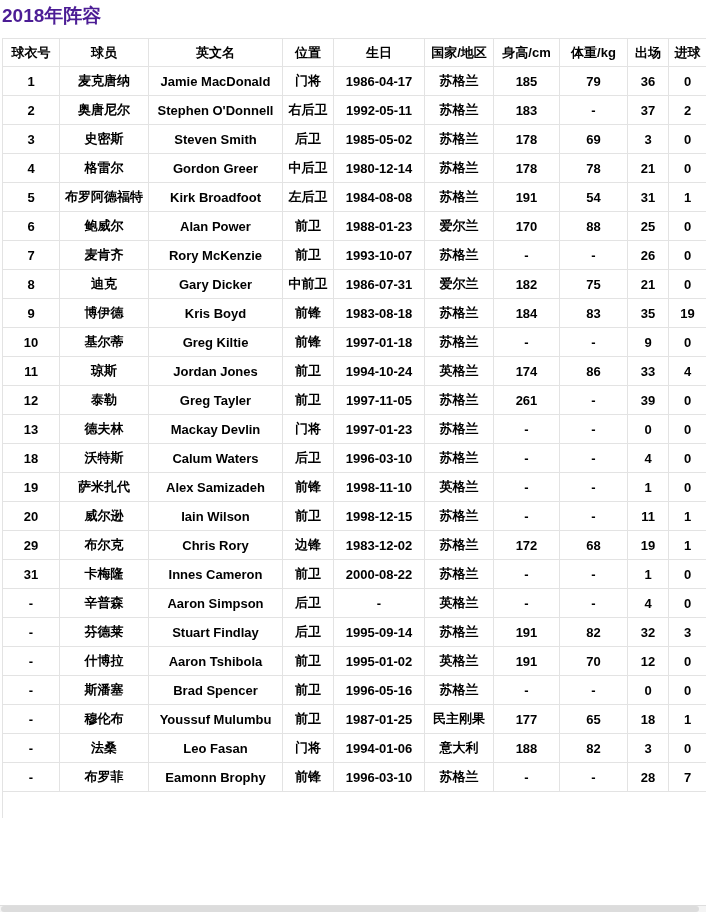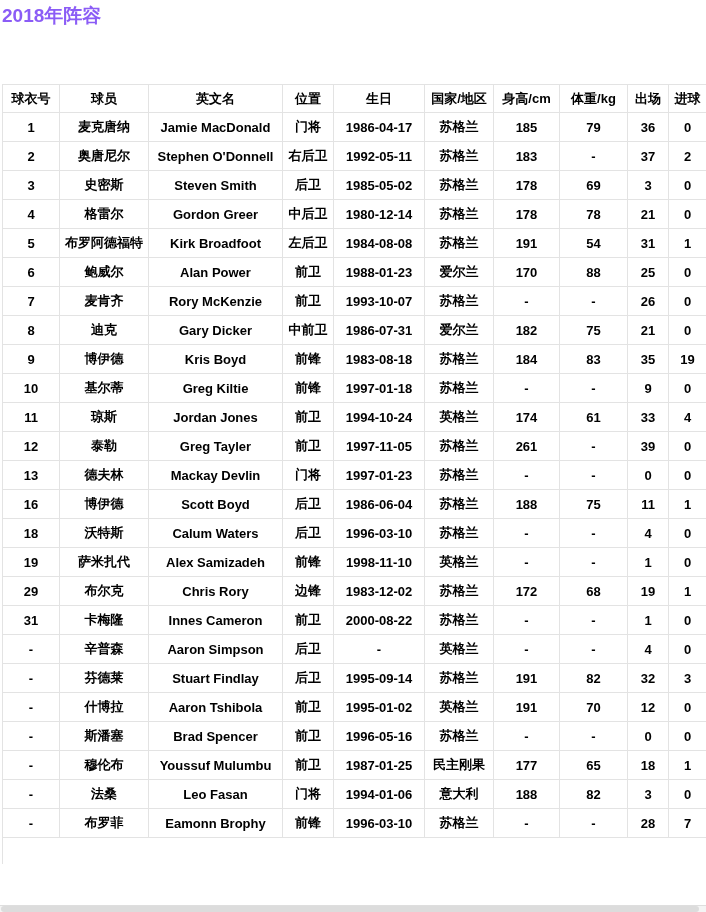--- a/index.html
+++ b/index.html
@@ -3,25 +3,25 @@
 <meta charset="utf-8">
 <style>
   html,body{margin:0;padding:0;background:#ffffff;}
   body{
     width:706px;height:912px;position:relative;overflow:hidden;
     font-family:"Liberation Sans","DejaVu Sans",sans-serif;
     color:#000;
   }
   .page-title{
     position:absolute;left:2px;top:3px;
-    font-size:19px;font-weight:bold;line-height:26px;color:#8b5cf6;
+    font-size:19px;font-weight:bold;line-height:26px;color:#4c1d95;
     margin:0;
   }
   .content{
-    position:absolute;left:2px;top:38px;width:704px;margin-top:46px;
+    position:absolute;left:2px;top:38px;width:704px;
   }
   table.squad{
     border-collapse:collapse;table-layout:fixed;width:704px;
   }
   table.squad th, table.squad td{
     border:1px solid #e3e3e3;
     text-align:center;vertical-align:middle;
     font-size:13px;font-weight:bold;color:#000;
     padding:0;overflow:hidden;white-space:nowrap;
   }
@@ -194,21 +194,21 @@
           <td>0</td>
         </tr>
         <tr>
           <td>11</td>
           <td>琼斯</td>
           <td>Jordan Jones</td>
           <td>前卫</td>
           <td>1994-10-24</td>
           <td>英格兰</td>
           <td>174</td>
-          <td>61</td>
+          <td>86</td>
           <td>33</td>
           <td>4</td>
         </tr>
         <tr>
           <td>12</td>
           <td>泰勒</td>
           <td>Greg Tayler</td>
           <td>前卫</td>
           <td>1997-11-05</td>
           <td>苏格兰</td>
@@ -221,32 +221,20 @@
           <td>13</td>
           <td>德夫林</td>
           <td>Mackay Devlin</td>
           <td>门将</td>
           <td>1997-01-23</td>
           <td>苏格兰</td>
           <td>-</td>
           <td>-</td>
           <td>0</td>
           <td>0</td>
-        </tr>
-        <tr>
-          <td>16</td>
-          <td>博伊德</td>
-          <td>Scott Boyd</td>
-          <td>后卫</td>
-          <td>1986-06-04</td>
-          <td>苏格兰</td>
-          <td>188</td>
-          <td>75</td>
-          <td>11</td>
-          <td>1</td>
         </tr>
         <tr>
           <td>18</td>
           <td>沃特斯</td>
           <td>Calum Waters</td>
           <td>后卫</td>
           <td>1996-03-10</td>
           <td>苏格兰</td>
           <td>-</td>
           <td>-</td>
@@ -257,20 +245,32 @@
           <td>19</td>
           <td>萨米扎代</td>
           <td>Alex Samizadeh</td>
           <td>前锋</td>
           <td>1998-11-10</td>
           <td>英格兰</td>
           <td>-</td>
           <td>-</td>
           <td>1</td>
           <td>0</td>
+        </tr>
+        <tr>
+          <td>20</td>
+          <td>威尔逊</td>
+          <td>Iain Wilson</td>
+          <td>前卫</td>
+          <td>1998-12-15</td>
+          <td>苏格兰</td>
+          <td>-</td>
+          <td>-</td>
+          <td>11</td>
+          <td>1</td>
         </tr>
         <tr>
           <td>29</td>
           <td>布尔克</td>
           <td>Chris Rory</td>
           <td>边锋</td>
           <td>1983-12-02</td>
           <td>苏格兰</td>
           <td>172</td>
           <td>68</td>

